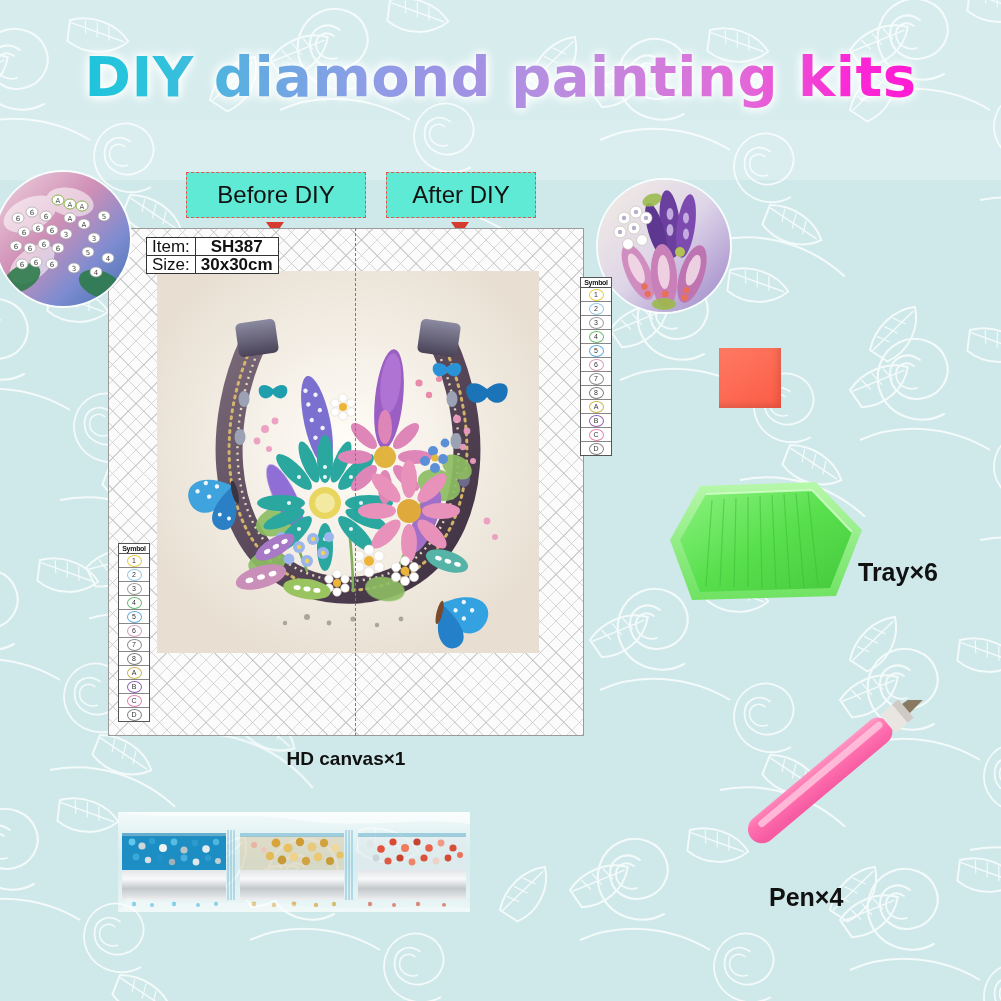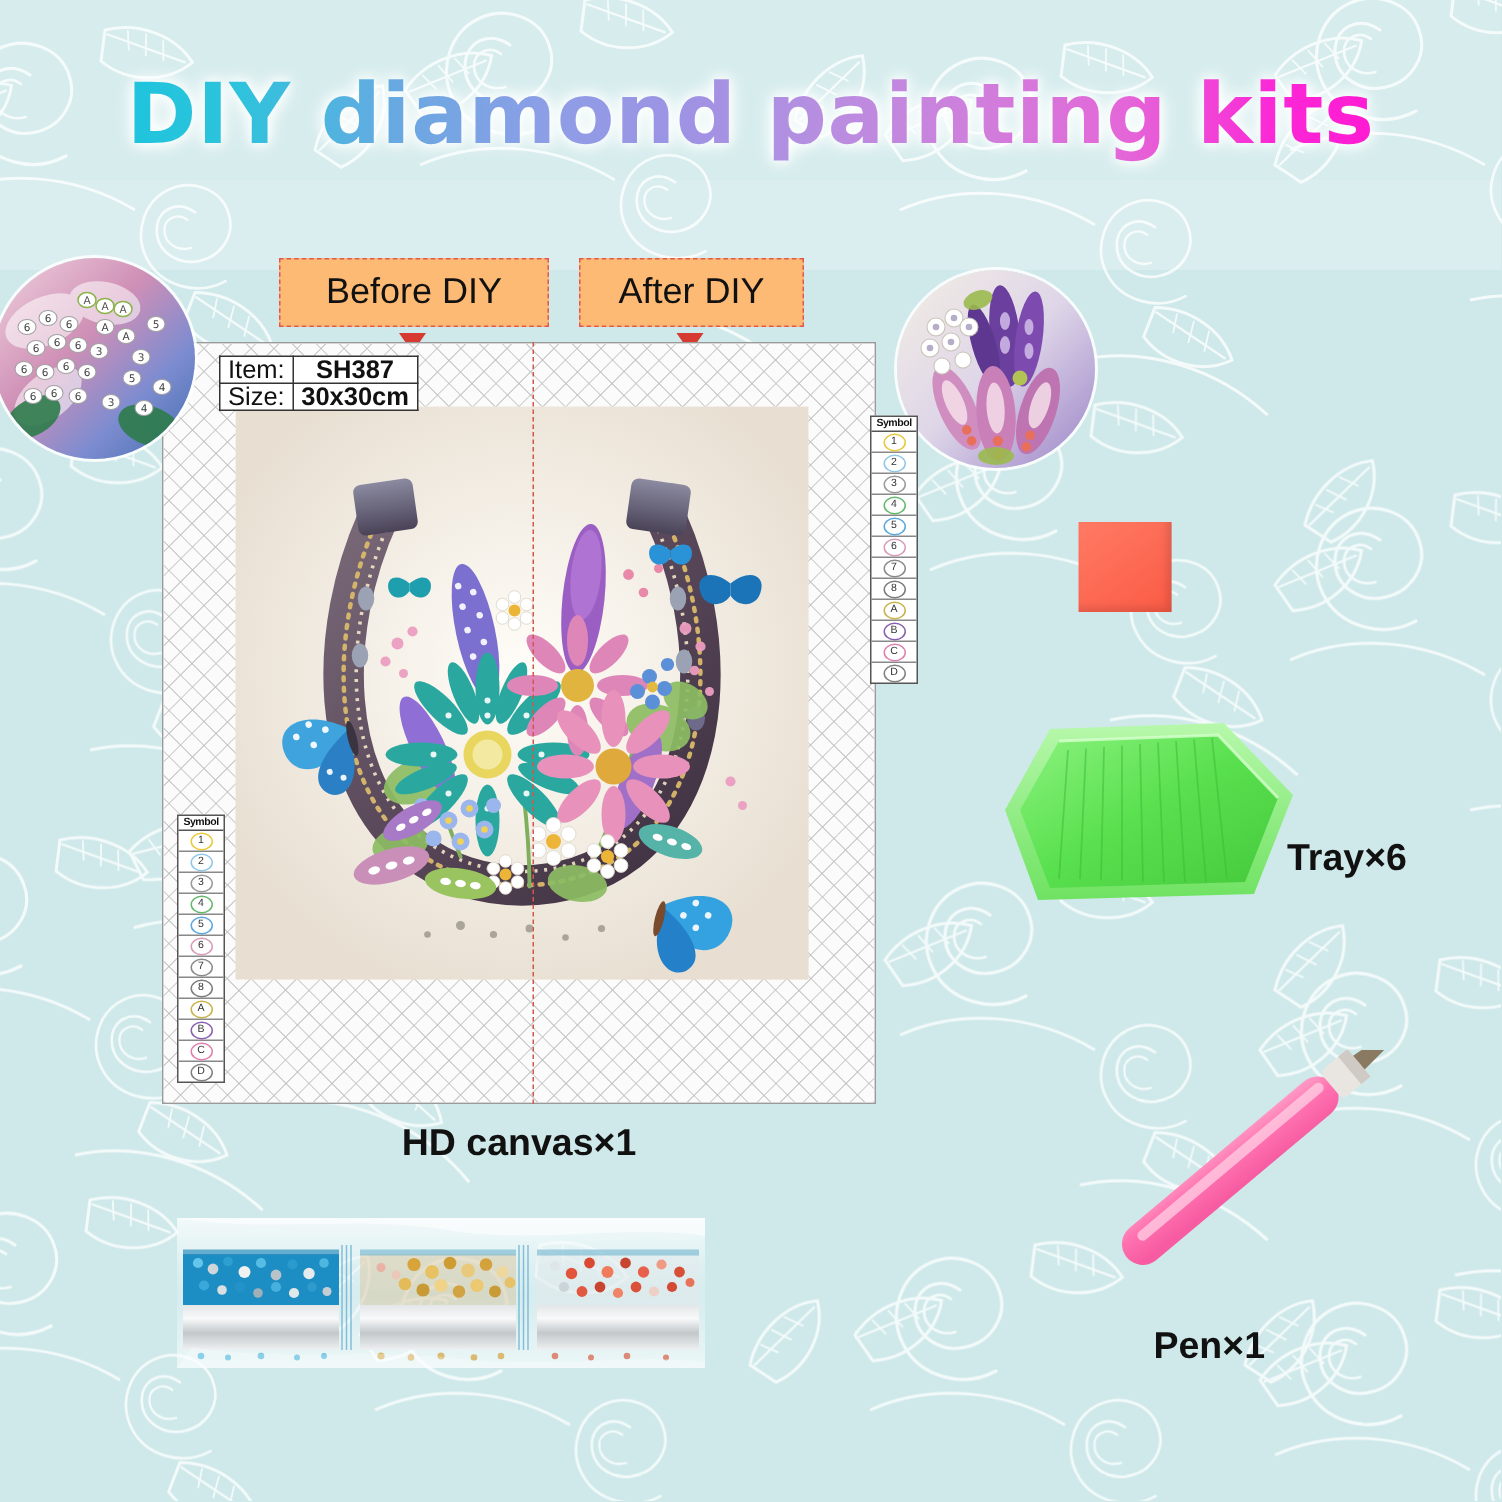--- a/index.html
+++ b/index.html
@@ -22,21 +22,21 @@
     font-family:"DejaVu Sans", sans-serif;
     font-weight:bold;font-size:56px;letter-spacing:.5px;
     background:linear-gradient(90deg,#1fc4dd 0%,#2ec3dc 9%,#6aa8e2 22%,#8e9ee6 34%,#9d93e4 44%,#b88ee0 56%,#cf7fdc 68%,#e466d8 80%,#fb28d6 92%,#ff1ad2 100%);
     -webkit-background-clip:text;background-clip:text;color:transparent;
     text-shadow:none;
     filter:drop-shadow(0 0 6px rgba(255,255,255,.95)) drop-shadow(0 0 3px rgba(255,255,255,.95));
   }
 
   
   .cmp-label{
-    position:absolute;background:#fdba74;border:1px dashed #e1574f;
+    position:absolute;background:#5eead4;border:1px dashed #e1574f;
     display:flex;align-items:center;justify-content:center;
     font-size:24px;color:#111;font-family:"Liberation Sans",sans-serif;
   }
   .arrow-down{
     position:absolute;width:0;height:0;
     border-left:9px solid transparent;border-right:9px solid transparent;
     border-top:13px solid #d63a31;
   }
 
   
@@ -112,21 +112,21 @@
   }
   .tray{
     position:absolute;left:666px;top:478px;width:200px;height:128px;
   }
   .pen{position:absolute;left:660px;top:700px;width:280px;height:200px;}
 
   
   .beadbags{position:absolute;left:118px;top:812px;width:352px;height:100px;}
 
   .caption{
-    position:absolute;font-size:25px;font-weight:bold;color:#111;
+    position:absolute;font-size:19px;font-weight:bold;color:#111;
     text-align:center;white-space:nowrap;
   }
 </style>
 </head>
 <body>
 
 <div id="page">
 
   <div class="bg-base"></div>
   <div class="bg-band" style="top:0;height:120px;"></div>
@@ -809,21 +809,21 @@
         <rect x="130" y="-12" width="7" height="160" rx="3.5" fill="#ffd0e4" opacity=".75"></rect>
 
         <rect x="126" y="-40" width="24" height="24" rx="4" fill="#e9e6e2"></rect>
         <rect x="126" y="-40" width="24" height="8" fill="#cfcac4"></rect>
 
         <path d="M132,-40 L144,-40 L142,-62 L134,-62 Z" fill="#8a7a62"></path>
         <path d="M134,-62 L142,-62 L139,-74 L137,-74 Z" fill="#5d5140"></path>
       </g>
     </svg>
   </div>
-  <div class="supply-label" style="left:769px;top:883px;">Pen×1</div>
+  <div class="supply-label" style="left:769px;top:883px;">Pen×4</div>
 
   <div class="beadbags">
     <svg viewBox="0 0 352 100" width="352" height="100">
       <defs>
         <linearGradient id="foilG" x1="0" y1="0" x2="0" y2="1">
           <stop offset="0" stop-color="#e3e6e8"></stop>
             <stop offset="0.3" stop-color="#f8f9f9"></stop>
           <stop offset="0.62" stop-color="#c3c8cb"></stop>
             <stop offset="1" stop-color="#eef0f1"></stop>
         </linearGradient>

